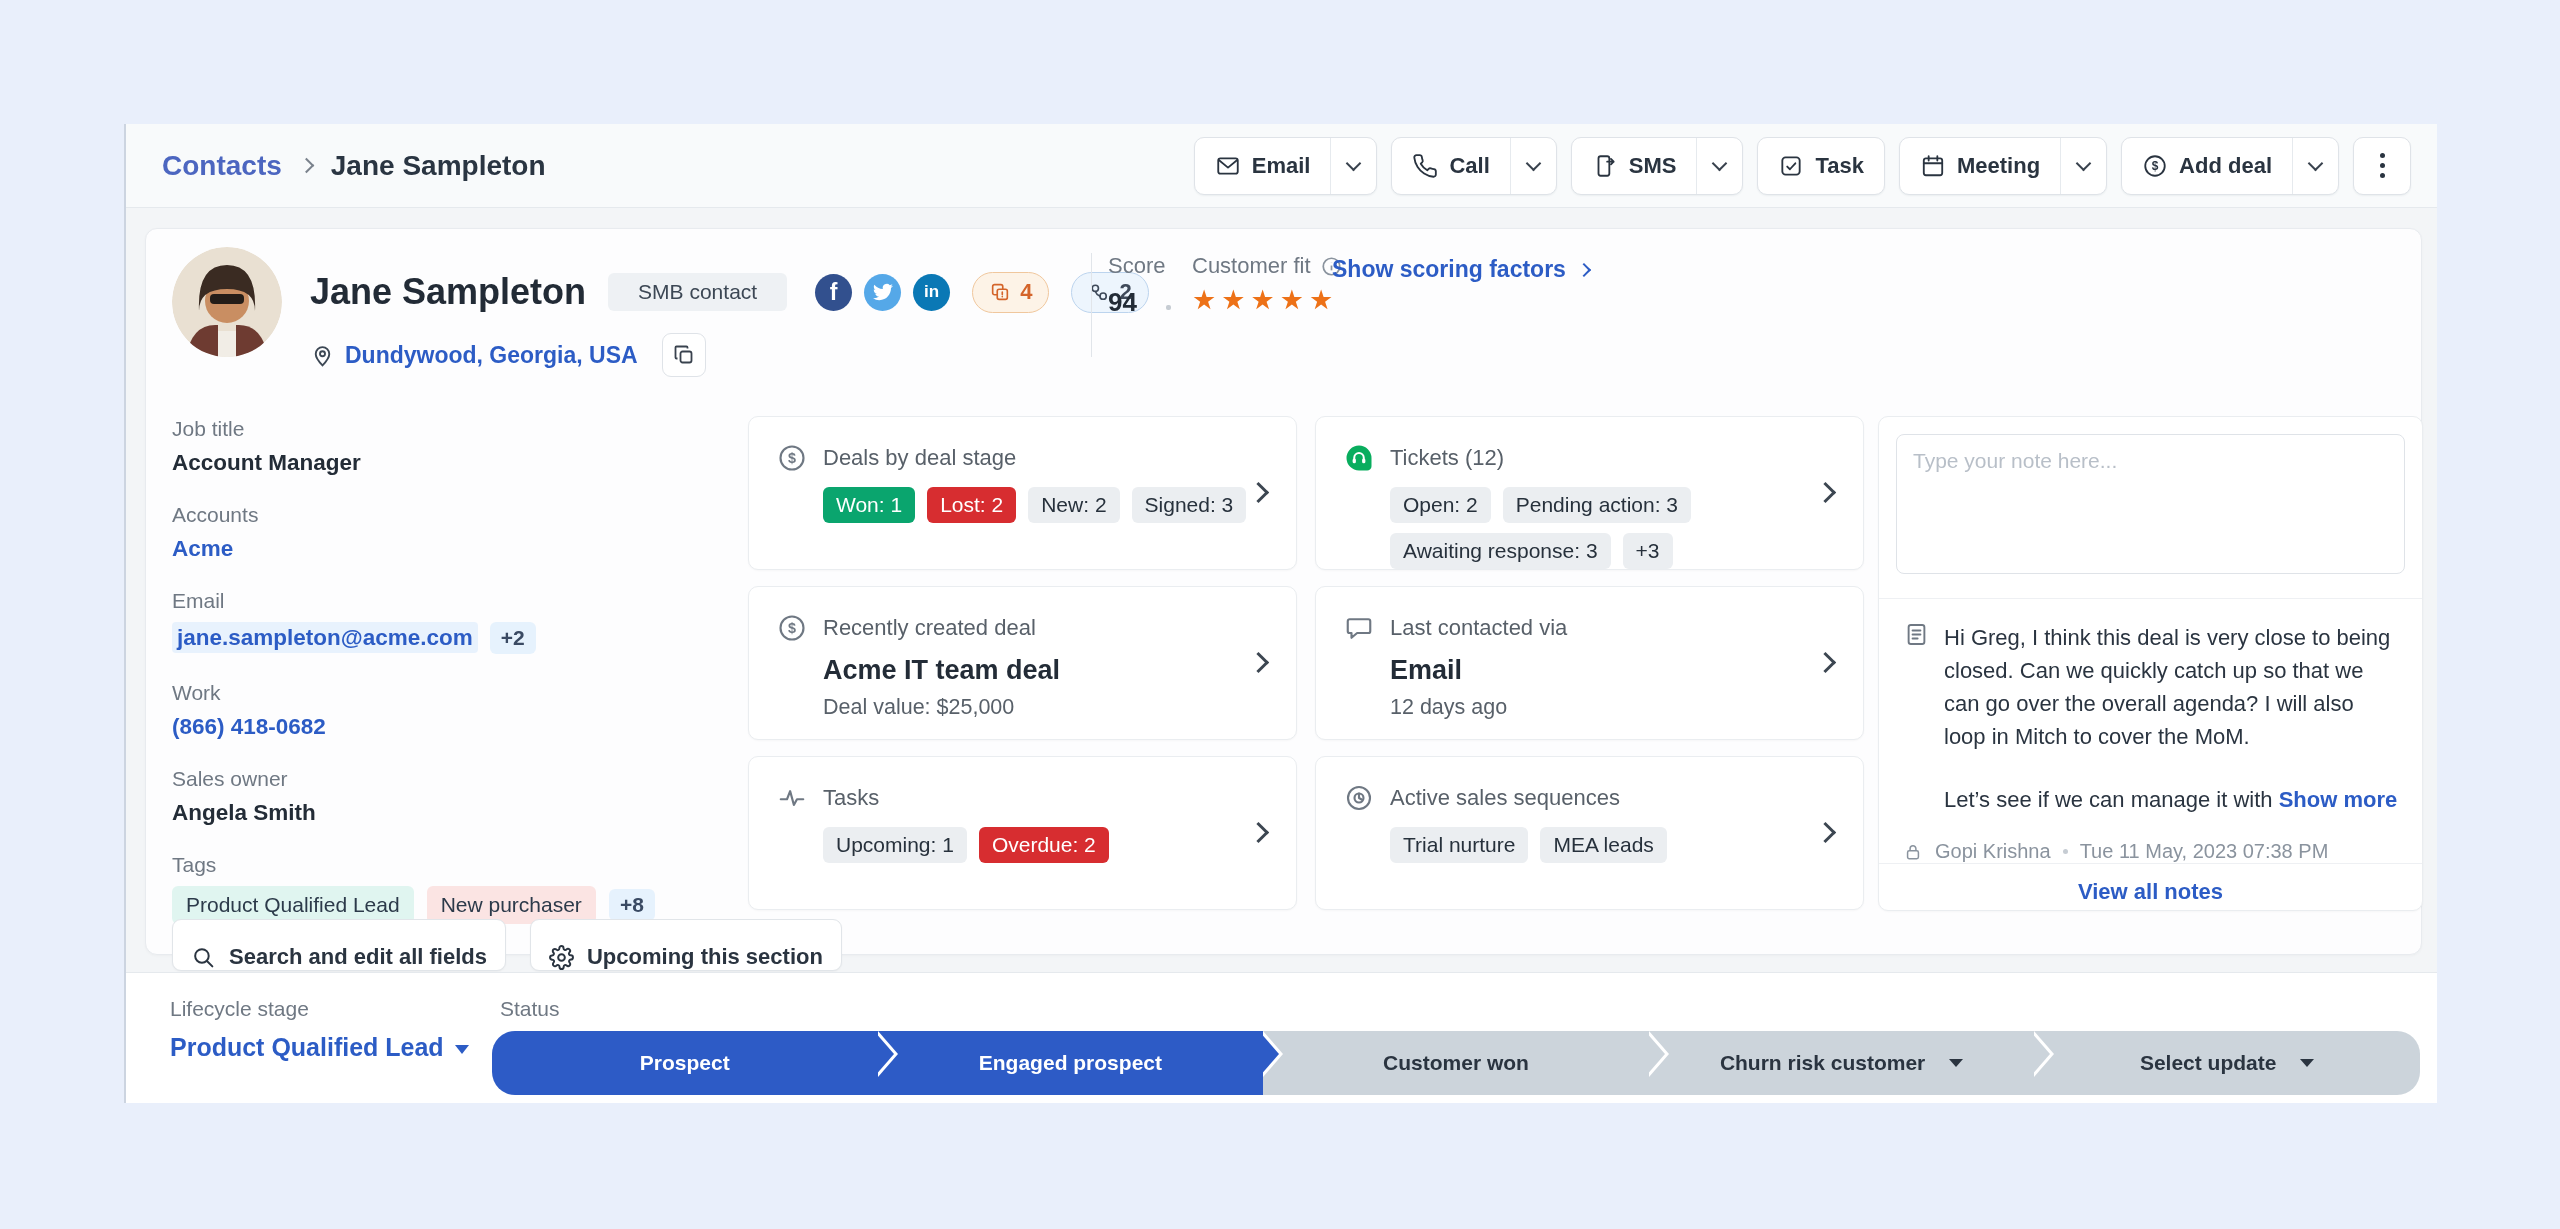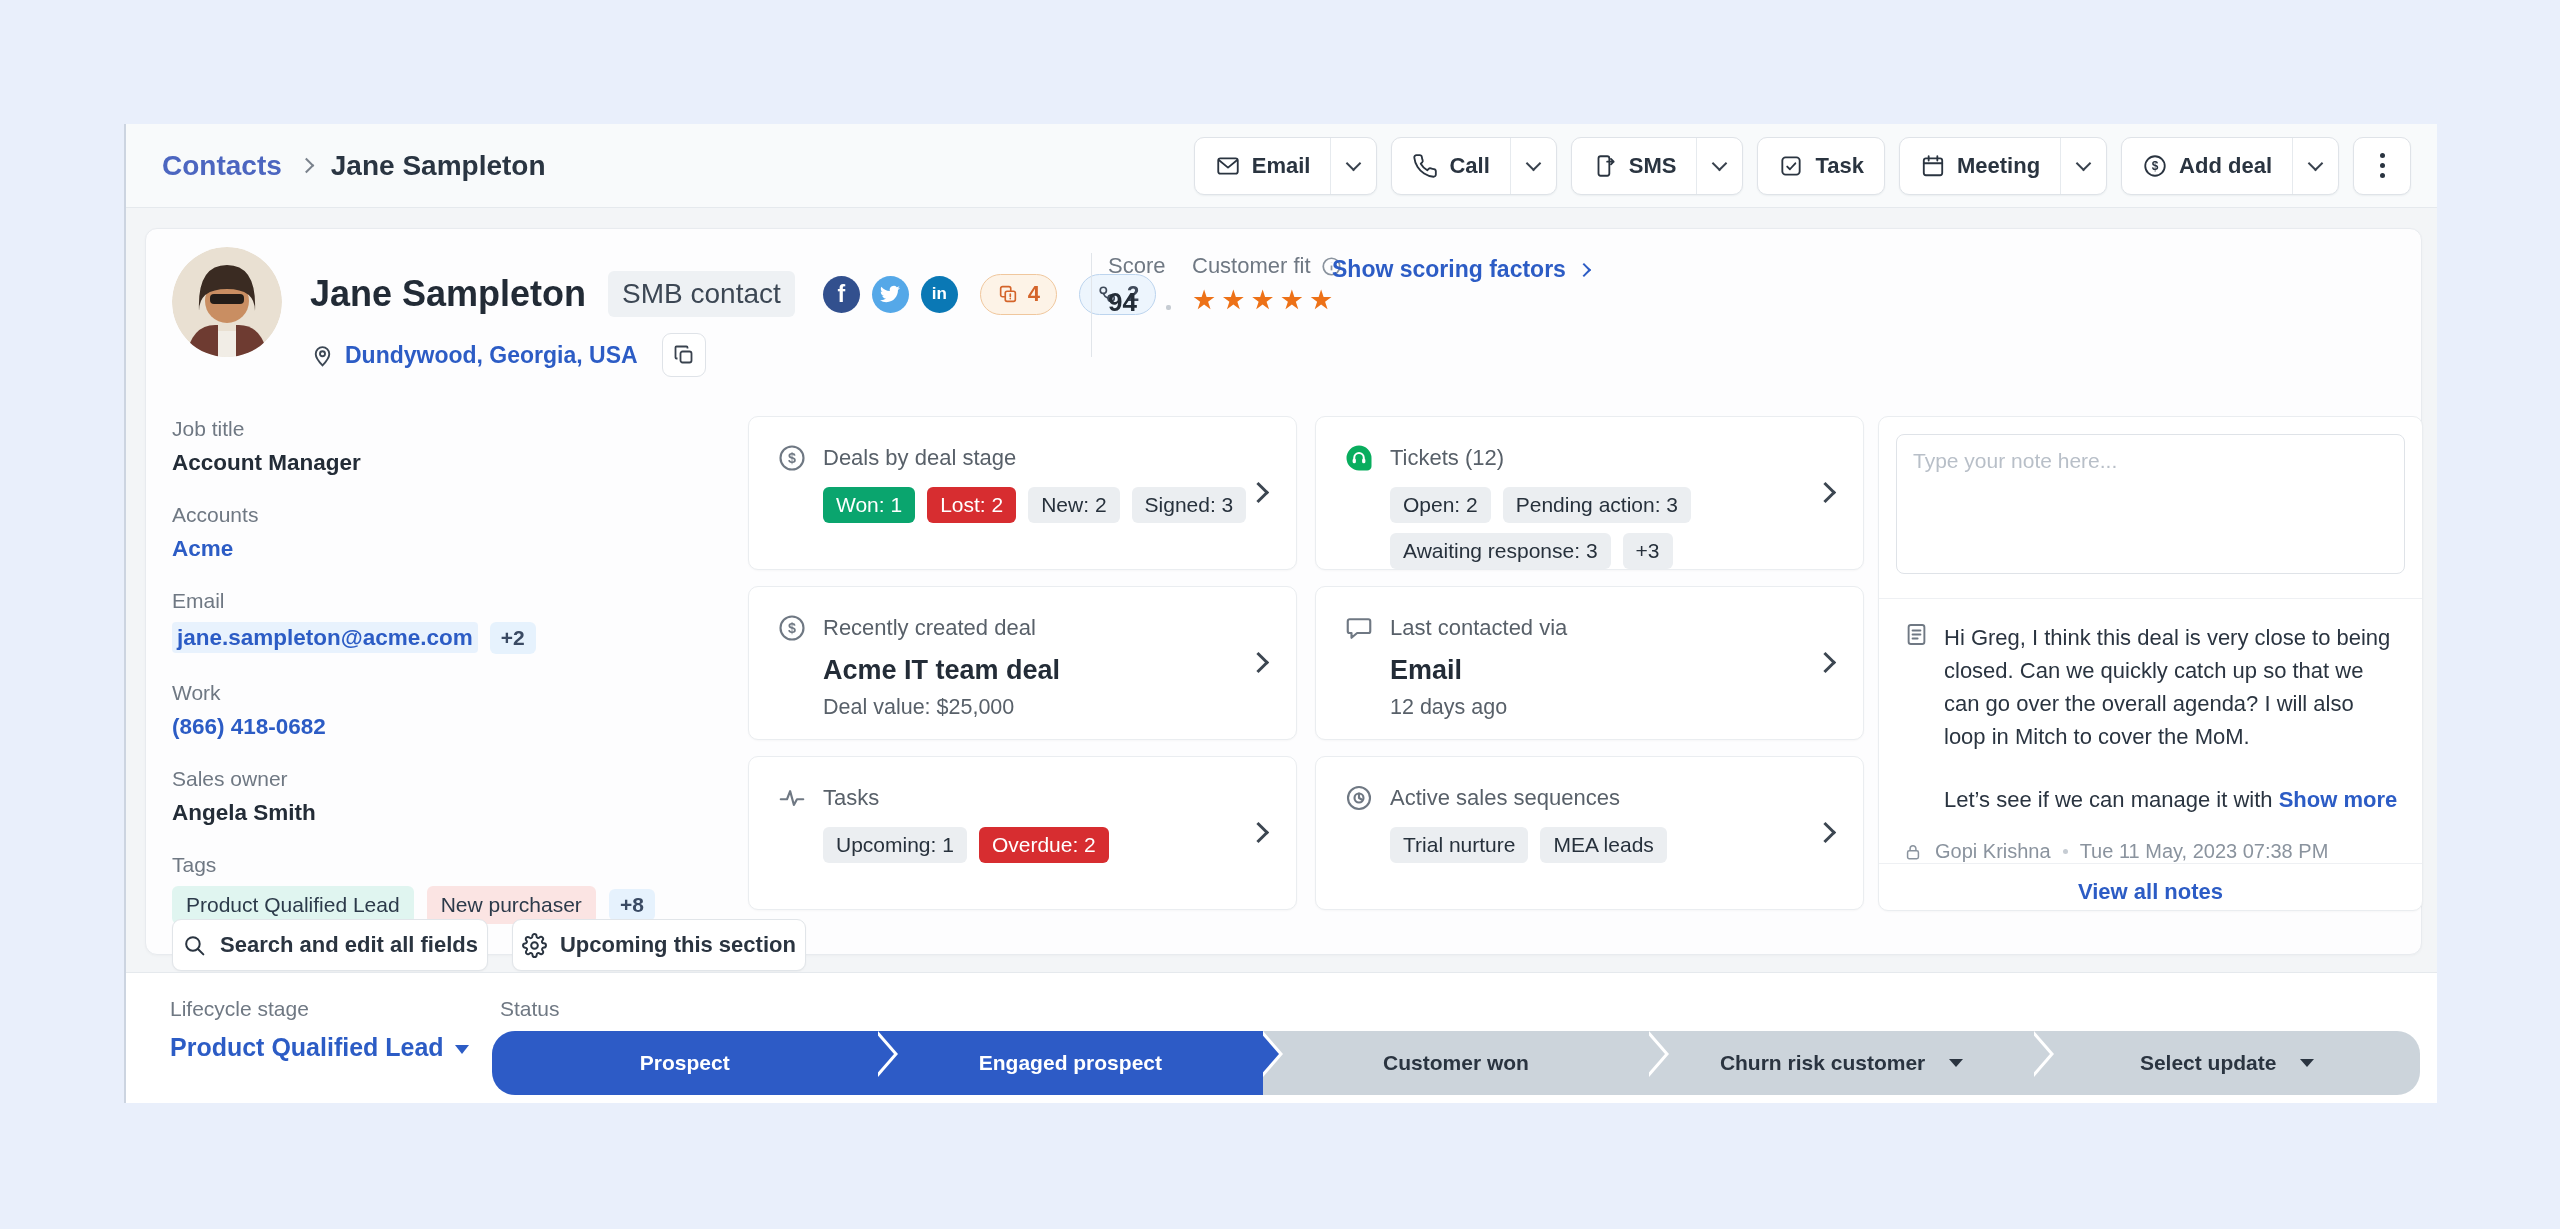--- a/index.html
+++ b/index.html
@@ -40,21 +40,21 @@
   
   .content{ position:relative; height:895px; }
   .main-card{
     position:absolute; left:19px; top:20px; width:2277px; height:727px;
     background:#fdfdfe; border:1px solid #e8ebef; border-radius:12px;
     box-shadow:0 1px 3px rgba(0,0,0,.03);
   }
   .avatar{ position:absolute; left:26px; top:18px; width:110px; height:110px; border-radius:50%; overflow:hidden; }
   .name-row{ position:absolute; left:164px; top:42px; display:flex; align-items:center; gap:22px; }
   .contact-name{ font-size:36px; font-weight:bold; color:#222b36; }
-  .type-badge{ background:#eef1f4; border-radius:6px; padding:7px 14px; font-size:28px; color:#3c4754; }
+  .type-badge{ background:#eef1f4; border-radius:6px; padding:7px 30px; font-size:21px; color:#3c4754; }
   .socials{ display:flex; align-items:center; gap:12px; margin-left:6px; }
   .soc{ width:37px; height:37px; border-radius:50%; display:flex; align-items:center; justify-content:center; color:#fff; font-weight:bold; cursor:pointer; }
   .soc.fb{ background:#32508e; font-size:23px; }
   .soc.li{ background:#0a78b5; font-size:17px; }
   .soc.tw{ background:#55a8e8; }
   .soc.tw svg{ width:20px; height:20px; fill:#fff; }
   .pill{ height:41px; border-radius:22px; display:flex; align-items:center; gap:9px; padding:0 16px; font-size:22px; font-weight:bold; cursor:pointer; }
   .pill.orange{ border:1.5px solid #f0c79d; background:#fdf3e7; color:#d4642a; }
   .pill.blue{ border:1.5px solid #bcd4ee; background:#edf5fd; color:#3f4a5a; }
   .pill svg{ width:22px; height:22px; fill:none; stroke-width:1.8; stroke-linecap:round; }
@@ -120,21 +120,21 @@
   .note-text p + p{ margin-top:30px; }
   .show-more{ color:#2c5cc5; font-weight:bold; cursor:pointer; }
   .note-meta{ display:flex; align-items:center; gap:12px; padding:24px 24px 0; }
   .note-meta svg{ width:20px; height:20px; stroke:#8a939e; fill:none; stroke-width:1.8; }
   .meta-txt{ font-size:20px; color:#8a939e; }
   .meta-dot{ width:5px; height:5px; border-radius:50%; background:#c6ccd3; }
   .view-all{ margin-top:auto; border-top:1px solid #eef0f3; text-align:center; padding:15px 0 17px;
     font-size:22px; font-weight:bold; color:#2c5cc5; cursor:pointer; }
   
   .fields-btns{ position:absolute; left:26px; top:690px; display:flex; gap:24px; }
-  .ghost-btn{ display:flex; align-items:center; gap:13px; height:52px; padding:0 9px;
+  .ghost-btn{ display:flex; align-items:flex-end; gap:13px; height:52px; padding:0 18px;
     background:#fff; border:1px solid #e1e5e9; border-radius:9px; font-size:22px; font-weight:bold; color:#2a3440;
     box-shadow:0 1px 2px rgba(0,0,0,.04); cursor:pointer; }
   .ghost-btn svg{ width:25px; height:25px; stroke:#2a3440; fill:none; stroke-width:1.9; stroke-linecap:round; }
   
   .lifecycle{ position:absolute; left:0; top:764px; width:100%; height:131px; background:#fff; border-top:1px solid #e5e9ed; }
   .lc-label{ position:absolute; left:44px; top:24px; font-size:21px; color:#6f7883; }
   .lc-value{ position:absolute; left:44px; top:60px; display:flex; align-items:center; gap:11px;
     font-size:25px; font-weight:bold; color:#2c5cc5; cursor:pointer; }
   .caret-blue{ border-left:7px solid transparent; border-right:7px solid transparent; border-top:9px solid #2c5cc5; margin-top:4px; }
   .status-label{ position:absolute; left:374px; top:24px; font-size:21px; color:#6f7883; }

